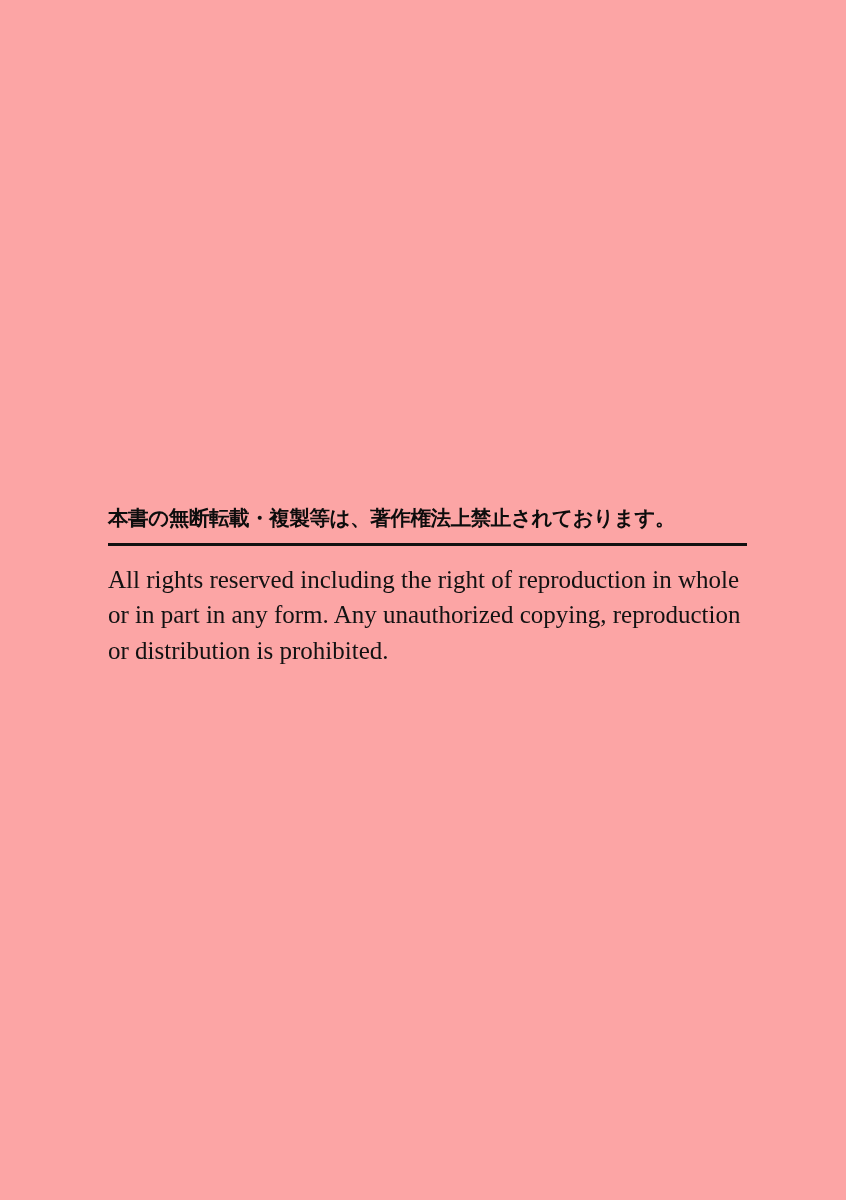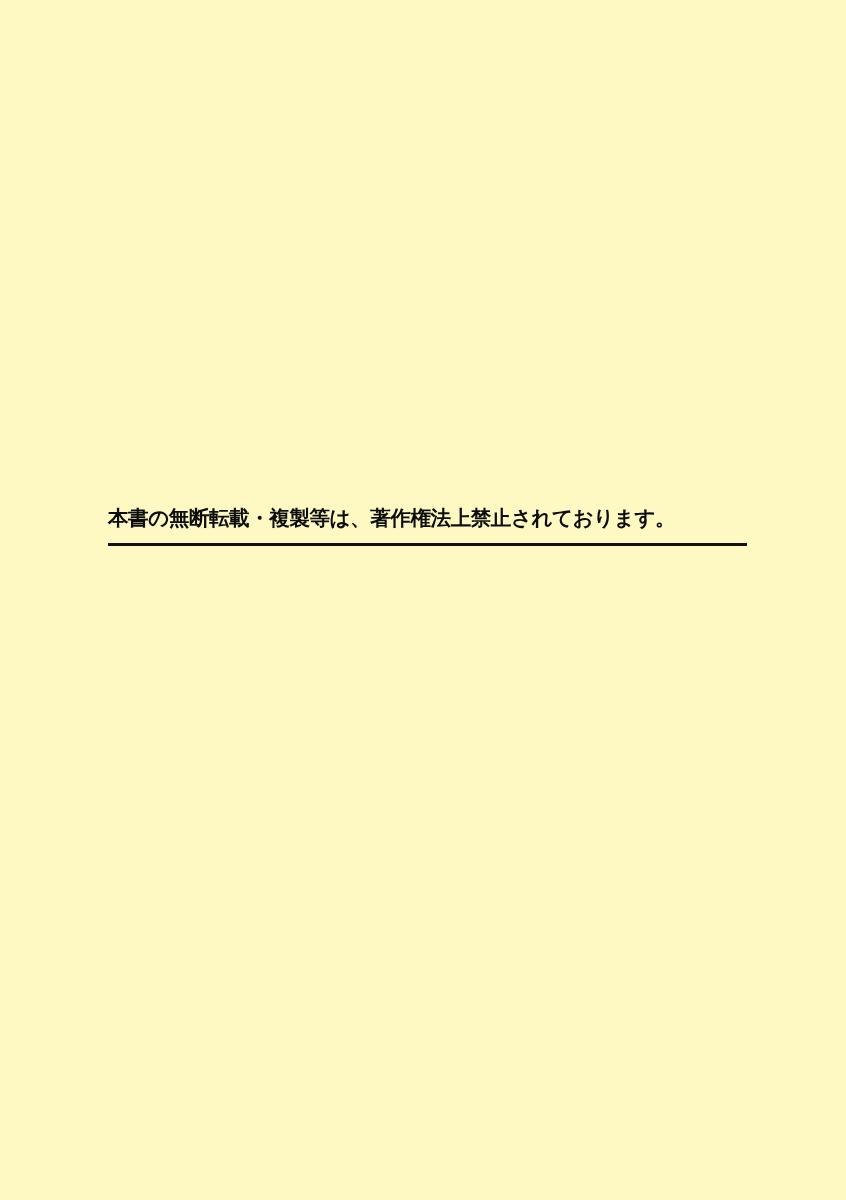--- a/index.html
+++ b/index.html
@@ -14,21 +14,21 @@
     color: #111111;
     position: relative;
     overflow: hidden;
   }
   .page {
     position: absolute;
     top: 0;
     left: 0;
     width: 846px;
     height: 1200px;
-    background: #fef9c3;
+    background: #fca5a5;
   }
   .notice-block {
     position: absolute;
     left: 108px;
     top: 505px;
     width: 640px;
   }
   .notice-jp {
     font-family: "DejaVu Serif", "Liberation Serif", serif;
     font-size: 20.5px;
@@ -54,14 +54,15 @@
     width: 640px;
   }
 </style>
 </head>
 <body>
 
 <div class="page">
   <div class="notice-block">
     <p class="notice-jp">本書の無断転載・複製等は、著作権法上禁止されております。</p>
     <div class="rule"></div>
+    <p class="notice-en">All rights reserved including the right of reproduction in whole or in part in any form. Any unauthorized copying, reproduction or distribution is prohibited.</p>
   </div>
 </div>
 
 </body></html>

